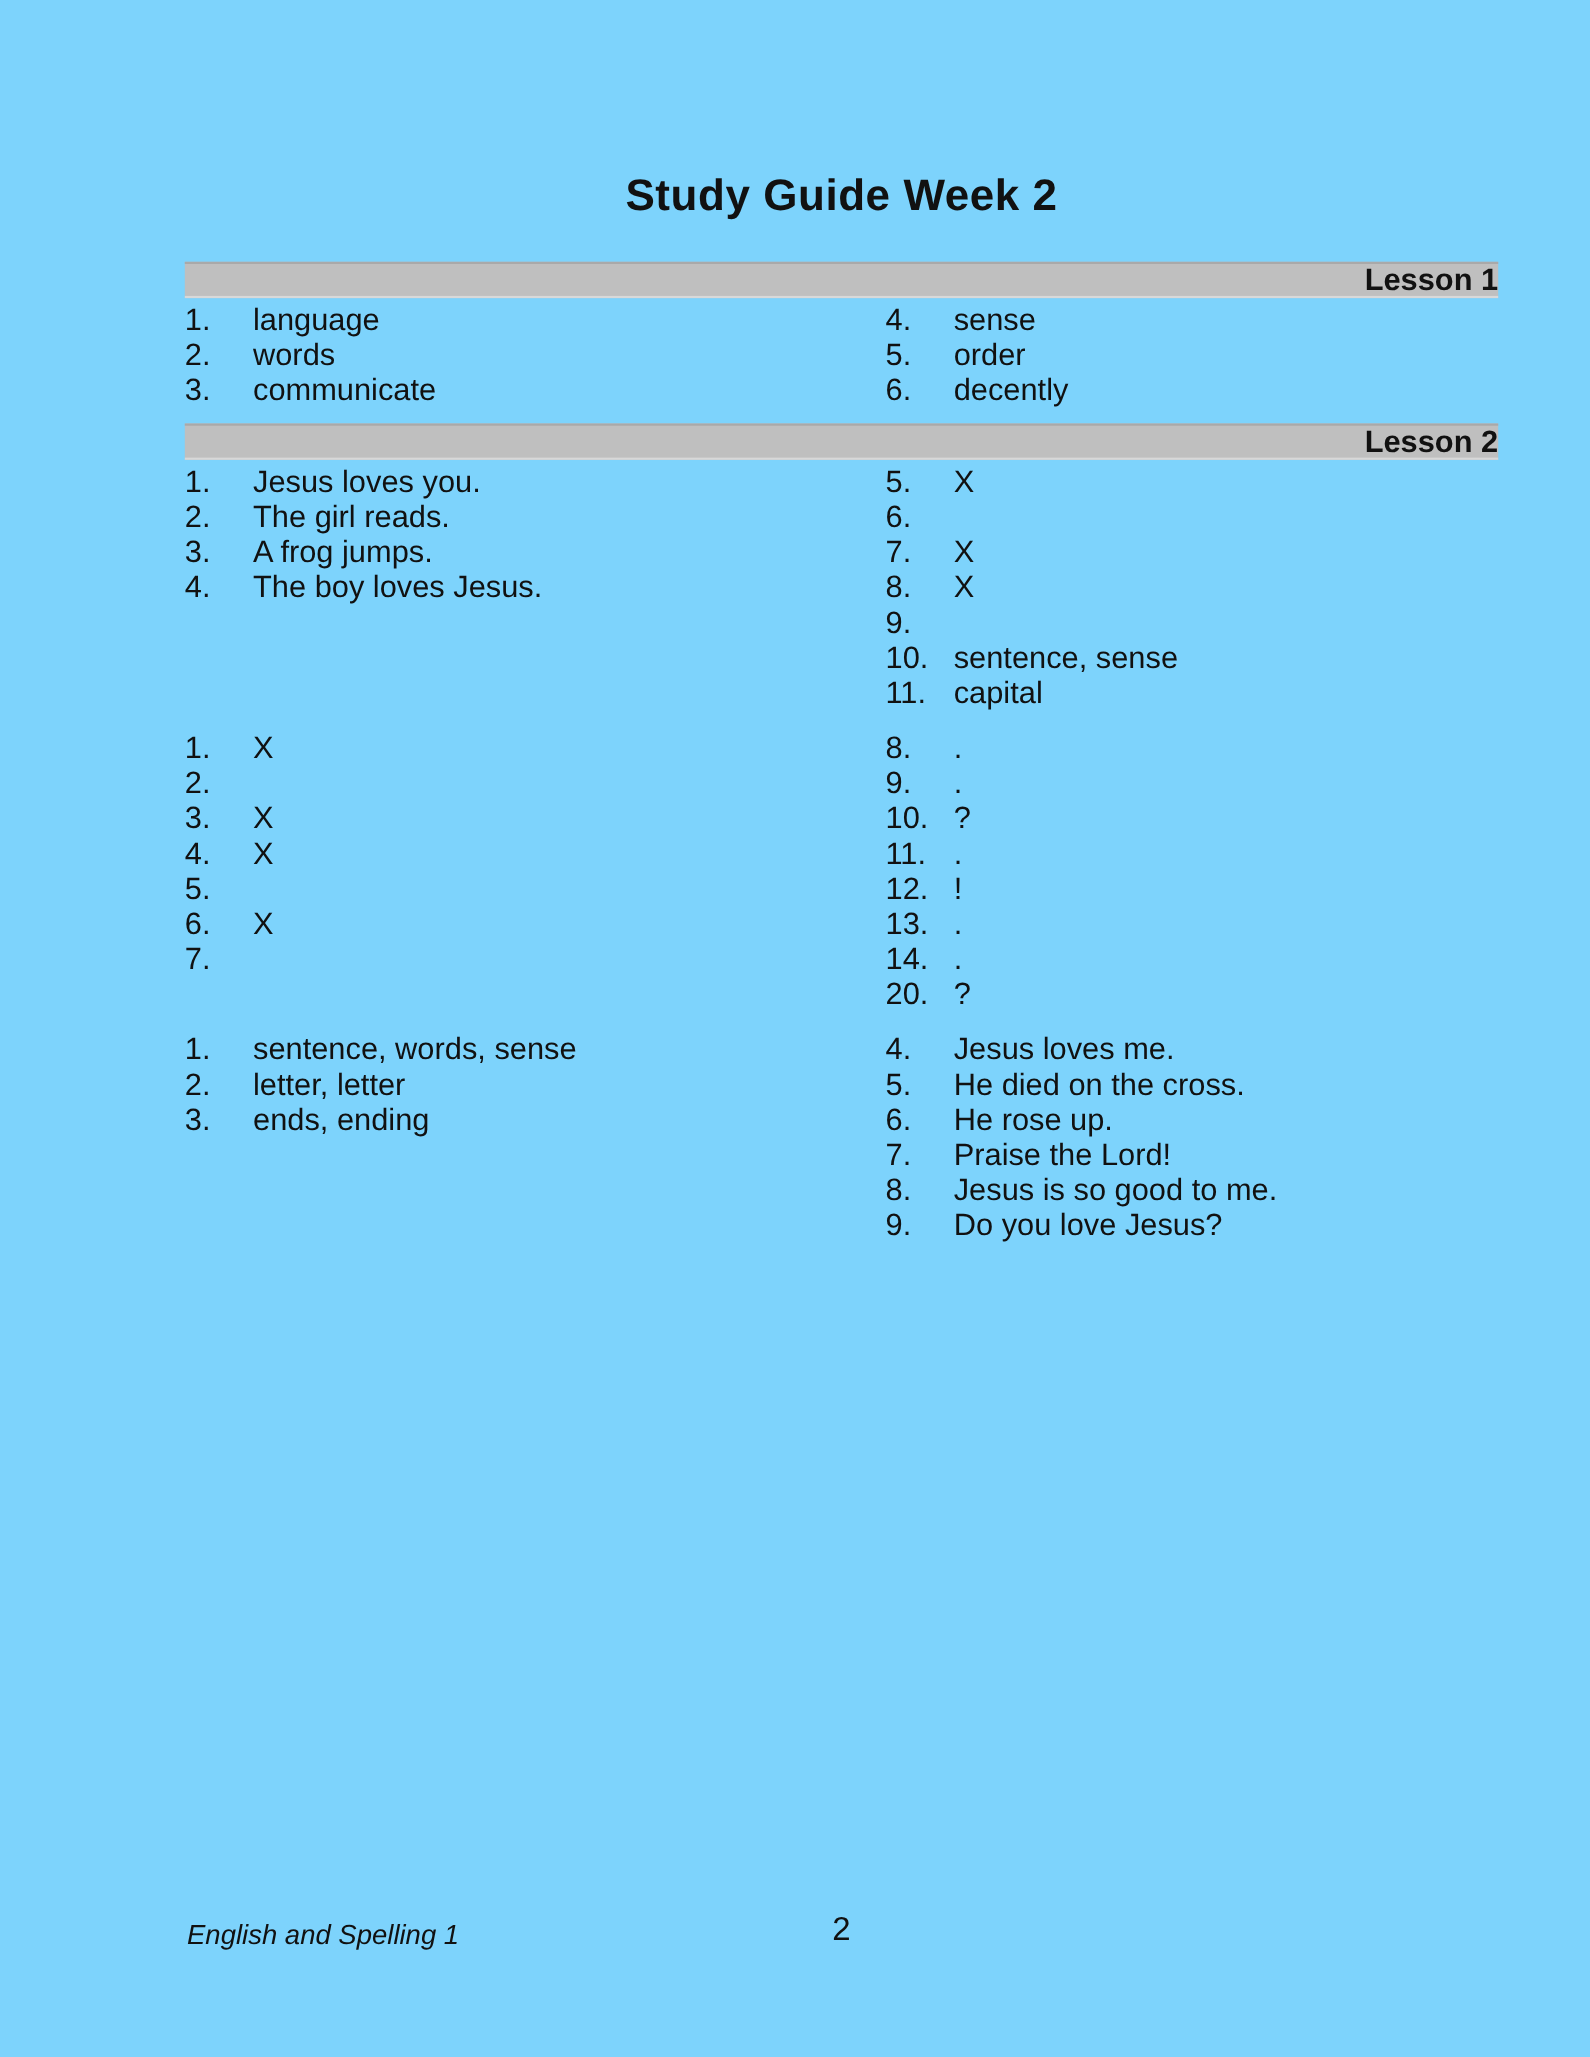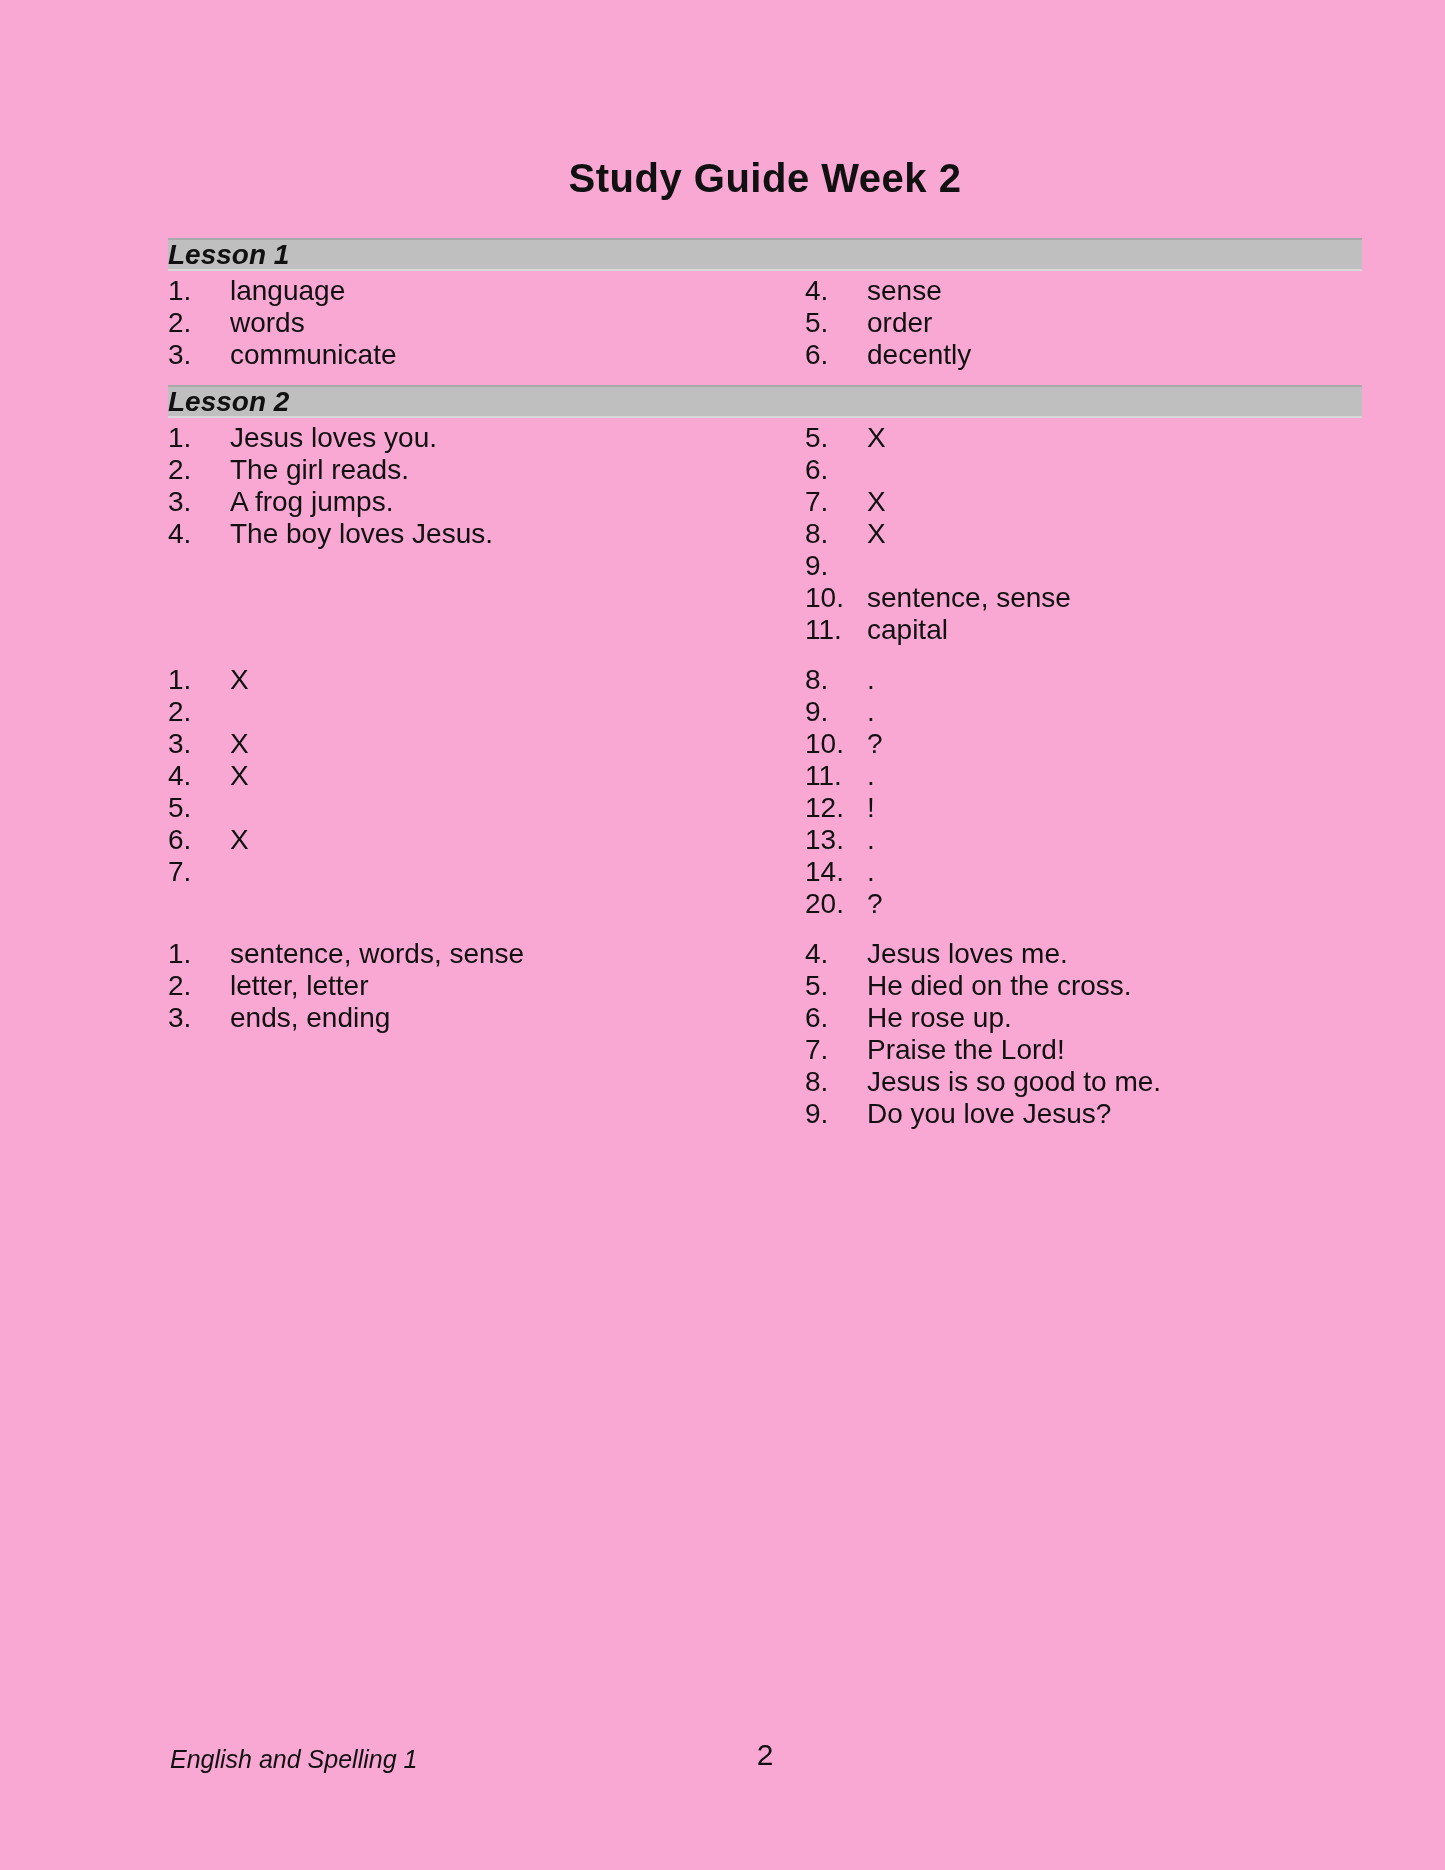--- a/index.html
+++ b/index.html
@@ -11,46 +11,45 @@
     width: 1445px;
     height: 1870px;
     font-family: "Liberation Sans", "DejaVu Sans", sans-serif;
     color: #111111;
   }
   .page {
     position: relative;
     width: 1445px;
     height: 1870px;
     overflow: hidden;
-    background: #f9a8d4;
+    background: #7dd3fc;
   }
   .content {
     position: absolute;
     left: 168px;
     top: 0;
     width: 1194px;
   }
   .doc-title {
     margin: 152px 0 34px 0;
     text-align: center;
     font-size: 40px;
     line-height: 52px;
     font-weight: bold;
     letter-spacing: 0.5px;
   }
   .lesson-header {
     height: 29px;
     background: var(--bar-bg, #bfbfbf);
     border-top: 2px solid #a9a9a9;
     border-bottom: 2px solid #d8d8d8;
-    text-align: left;
+    text-align: right;
     font-weight: bold;
     font-size: 28px;
     line-height: 30px;
-    font-style: italic;
   }
   .lesson-body {
     display: flex;
     padding: 4px 0 14px 0;
   }
   .col {
     display: flex;
     flex-direction: column;
   }
   .col-left {

